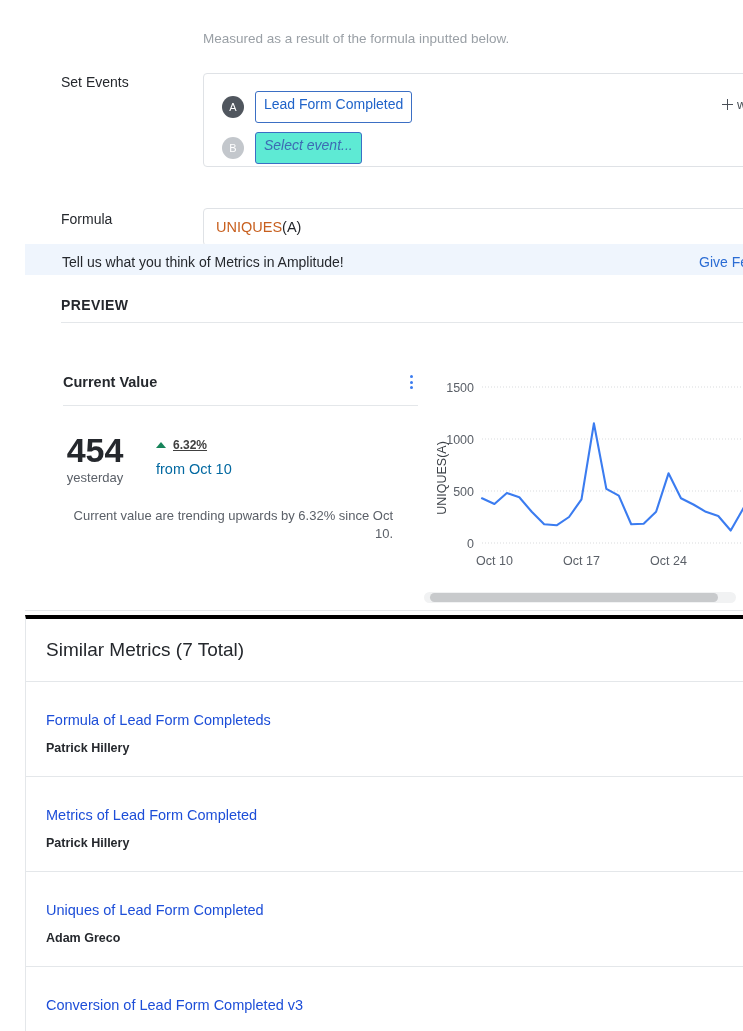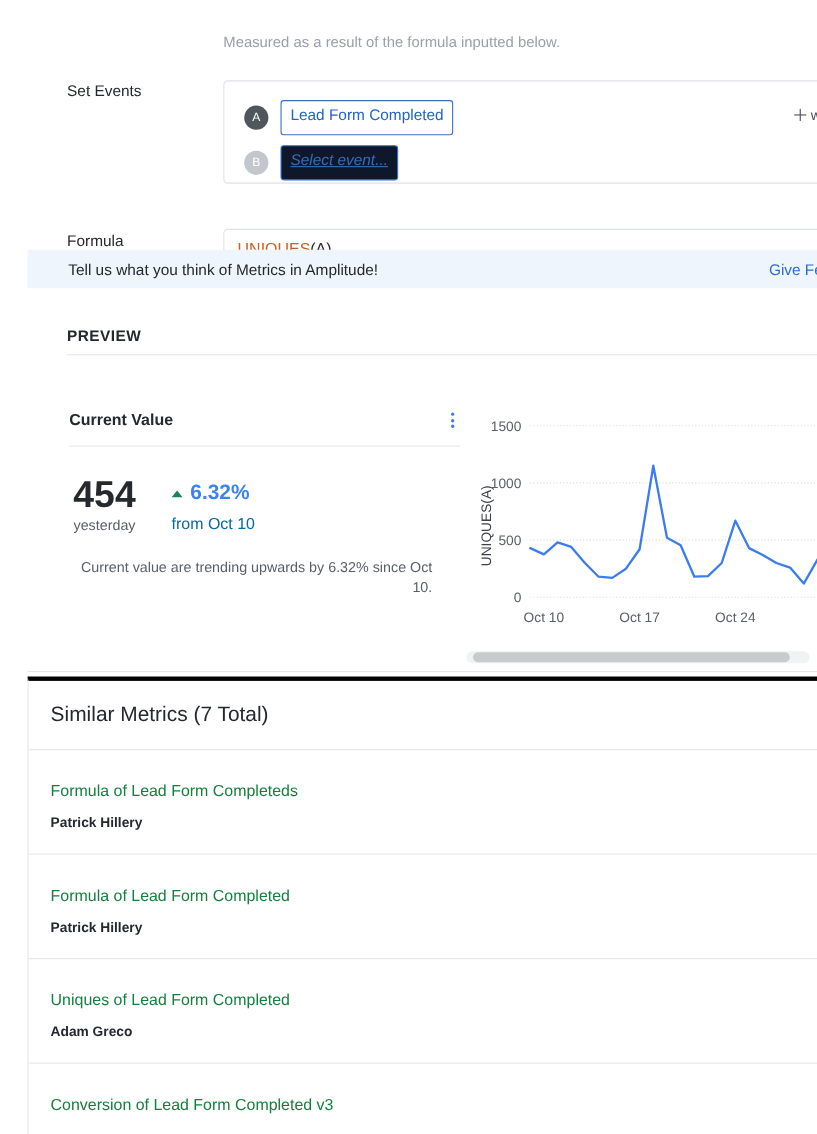--- a/index.html
+++ b/index.html
@@ -89,24 +89,23 @@
     border-radius: 3px;
     font-size: 14px;
     color: #2b6cd4;
     white-space: nowrap;
   }
   .event-chip.filled {
     background: #ffffff;
     color: #1f63c9;
   }
   .event-chip.placeholder {
-    background: #0f172a;
+    background: #5eead4;
     color: #3d6bb3;
     font-style: italic;
-    text-decoration: underline;
   }
 
   #event-actions {
     position: absolute;
     top: 23px; left: 518px;
     display: flex;
     align-items: center;
     gap: 18px;
     font-size: 13px;
     color: #4a5057;
@@ -143,21 +142,21 @@
     align-items: center;
     padding-left: 12px;
     font-size: 14.5px;
   }
   #formula-fn { color: #c8601f; }
   #formula-arg { color: #25282d; }
 
   
   #feedback-banner {
     position: absolute;
-    left: 25px; top: 227px;
+    left: 25px; top: 244px;
     width: 718px;
     height: 35px;
     background: #eff5fd;
     display: flex;
     align-items: center;
   }
   #feedback-text {
     margin-left: 37px;
     font-size: 14px;
     color: #25282d;
@@ -259,23 +258,24 @@
     align-items: center;
     gap: 7px;
   }
   #cv-arrow-up {
     width: 0; height: 0;
     border-left: 5px solid transparent;
     border-right: 5px solid transparent;
     border-bottom: 6px solid #17845a;
   }
   #cv-delta {
-    font-size: 19px;
+    font-size: 12px;
     font-weight: bold;
-    color: #3b82f6;
+    color: #404040;
+    text-decoration: underline;
   }
   #cv-delta-since {
     margin-top: 9px;
     font-size: 14.5px;
     color: #0369a1;
   }
   #cv-description {
     margin-top: 22px;
     width: 330px;
     font-size: 13px;
@@ -342,21 +342,21 @@
     color: #25282d;
   }
   .sm-item {
     height: 95px;
     box-sizing: border-box;
     border-bottom: 1px solid #e4e7ea;
     padding: 28px 0 0 20px;
   }
   .sm-item-name {
     font-size: 14.5px;
-    color: #15803d;
+    color: #1d4ed8;
     line-height: 20px;
   }
   .sm-item-owner {
     margin-top: 11px;
     font-size: 12.5px;
     font-weight: bold;
     color: #25282d;
   }
 </style>
 </head>
@@ -466,21 +466,21 @@
 <div id="similar-metrics">
   <div id="sm-header">
     <span id="sm-title">Similar Metrics (7 Total)</span>
   </div>
   <div id="sm-list">
       <div class="sm-item">
         <div class="sm-item-name">Formula of Lead Form Completeds</div>
         <div class="sm-item-owner">Patrick Hillery</div>
       </div>
       <div class="sm-item">
-        <div class="sm-item-name">Formula of Lead Form Completed</div>
+        <div class="sm-item-name">Metrics of Lead Form Completed</div>
         <div class="sm-item-owner">Patrick Hillery</div>
       </div>
       <div class="sm-item">
         <div class="sm-item-name">Uniques of Lead Form Completed</div>
         <div class="sm-item-owner">Adam Greco</div>
       </div>
       <div class="sm-item">
         <div class="sm-item-name">Conversion of Lead Form Completed v3</div>
       </div>
     </div>

